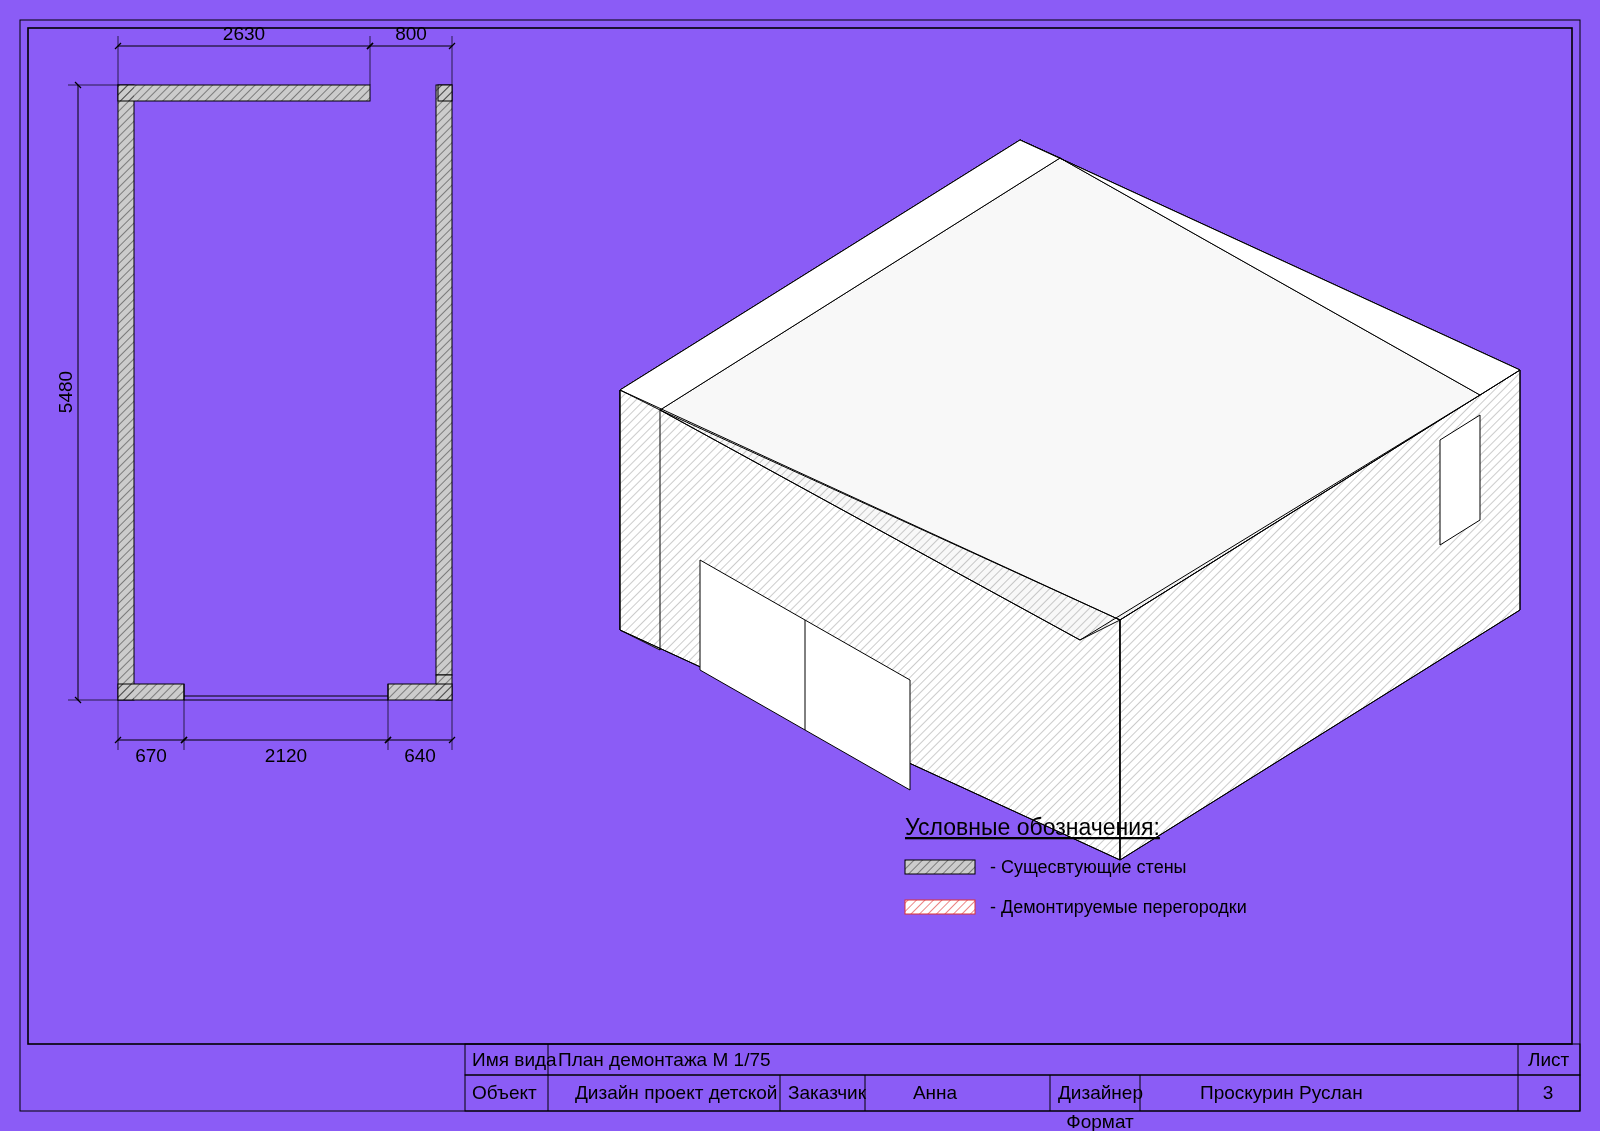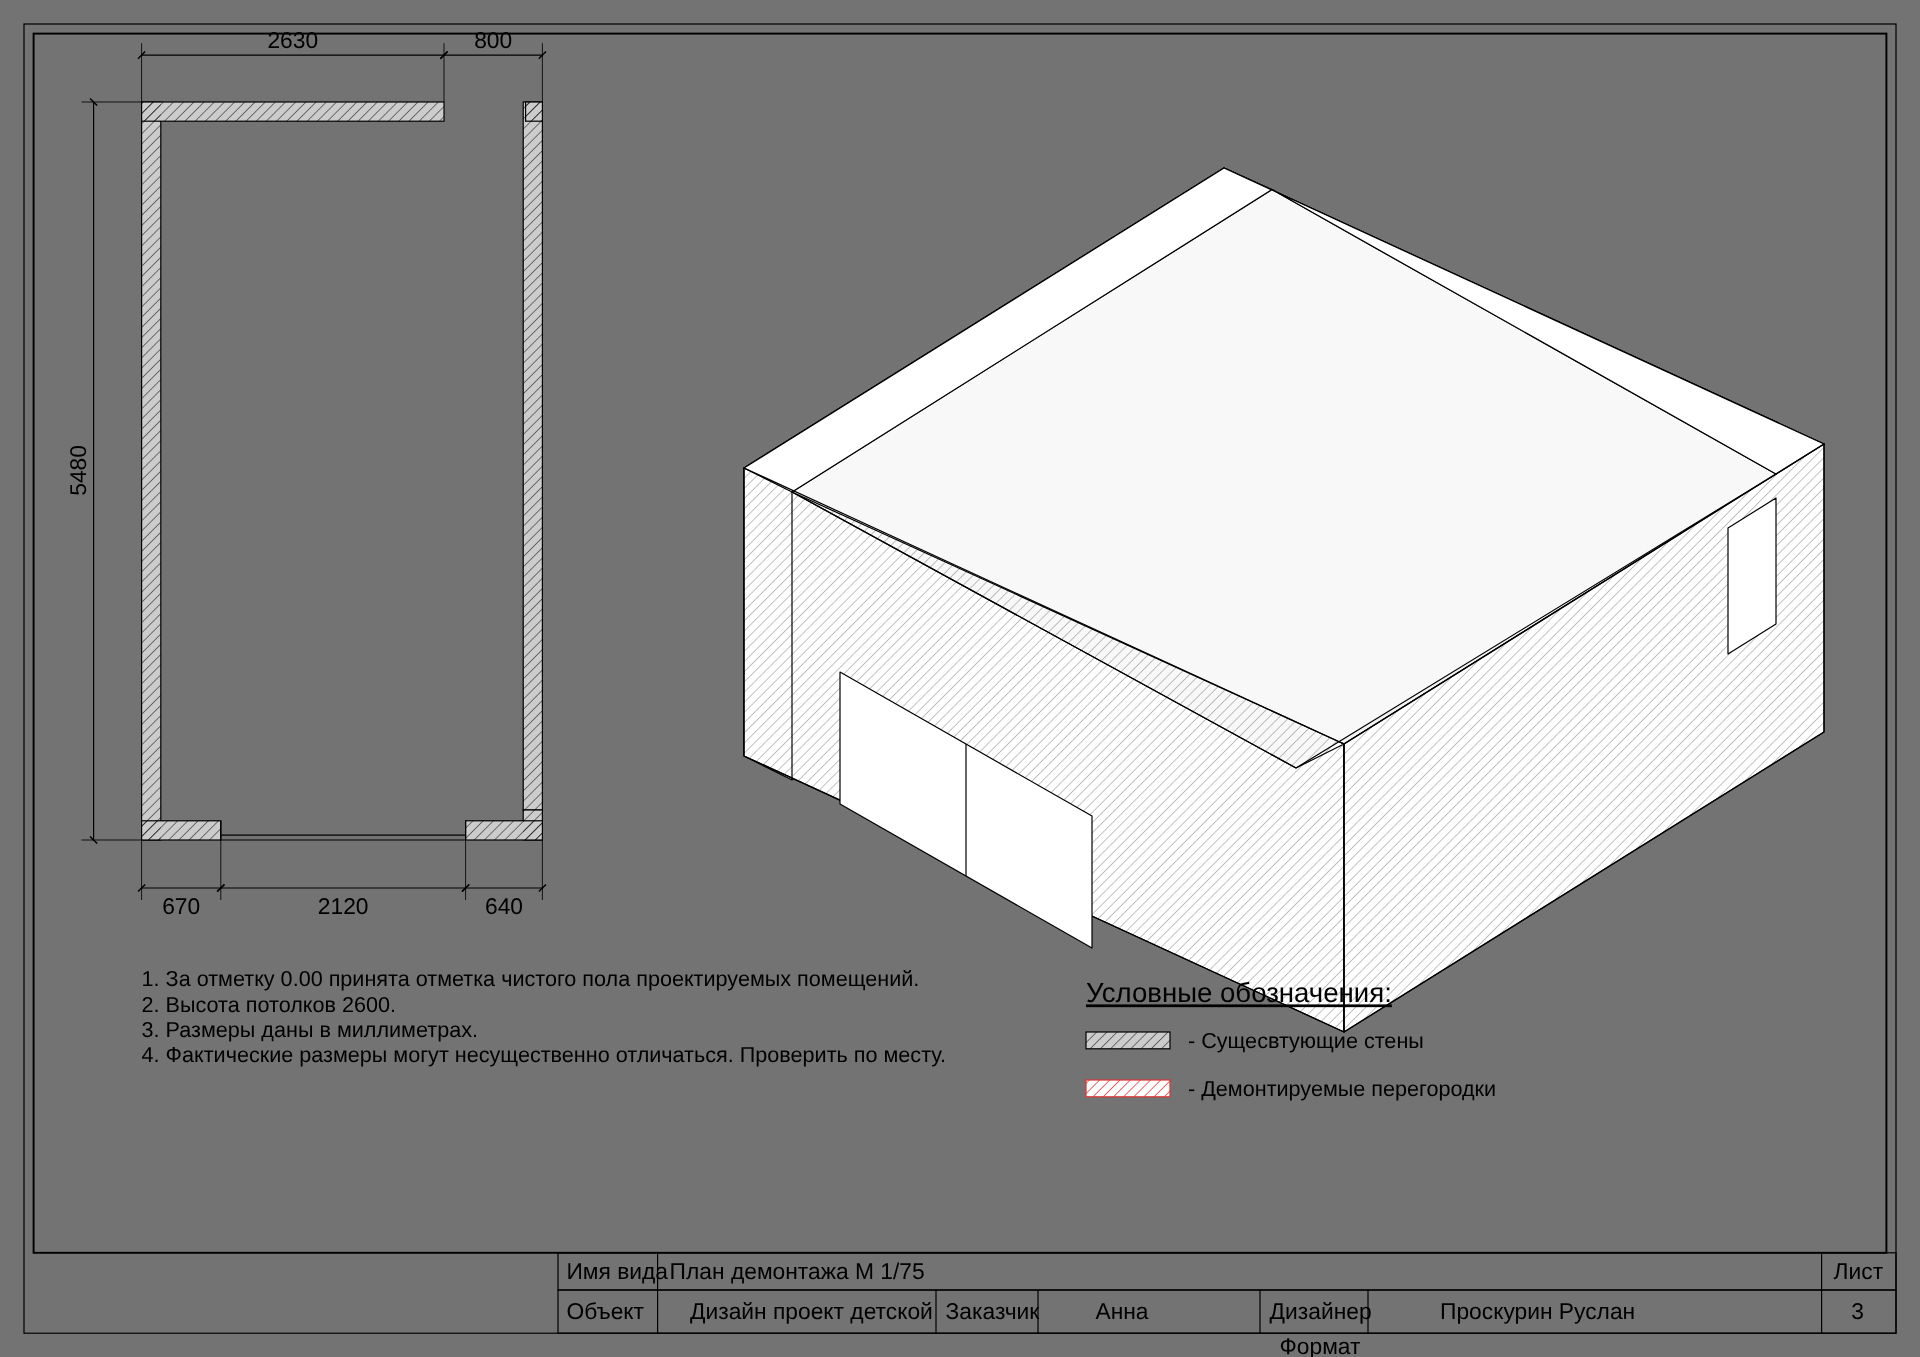--- a/index.html
+++ b/index.html
@@ -1,16 +1,16 @@
 <!DOCTYPE html>
 <html><head>
 <meta charset="utf-8">
 <style>
   html,body{margin:0;padding:0;background:#fff;font-family:"Segoe UI",Arial,sans-serif;color:#000}
-  .sheet{position:relative;width:1600px;height:1131px;background:#737373}
+  .sheet{position:relative;width:1600px;height:1131px;background:#8b5cf6}
   svg{position:absolute;top:0;left:0}
   .dim-text{font-size:19px;fill:#000;text-anchor:middle}
   .note-title{font-size:23px;text-decoration:underline}
   .note-line{font-size:18px}
   .title-text{font-size:19px}
 </style>
 </head>
 <body>
 
 <div class="sheet">
@@ -145,21 +145,15 @@
     <text x="935" y="1099" class="title-text" text-anchor="middle">Анна</text>
     <text x="1058" y="1099" class="title-text">Дизайнер</text>
     <text x="1200" y="1099" class="title-text">Проскурин Руслан</text>
     <text x="1548" y="1099" class="title-text" text-anchor="middle">3</text>
 
     <text x="1100" y="1128" class="title-text" text-anchor="middle">Формат</text>
   </g>
 </svg>
 
 <div style="position:absolute;left:112px;top:800px;width:700px">
-  <ol style="margin:6px 0 0 0;padding-left:26px">
-    <li class="note-line">За отметку 0.00 принята отметка чистого пола проектируемых помещений.</li>
-    <li class="note-line">Высота потолков 2600.</li>
-    <li class="note-line">Размеры даны в миллиметрах.</li>
-    <li class="note-line">Фактические размеры могут несущественно отличаться. Проверить по месту.</li>
-  </ol>
 </div>
 
 </div>
 
 </body></html>

